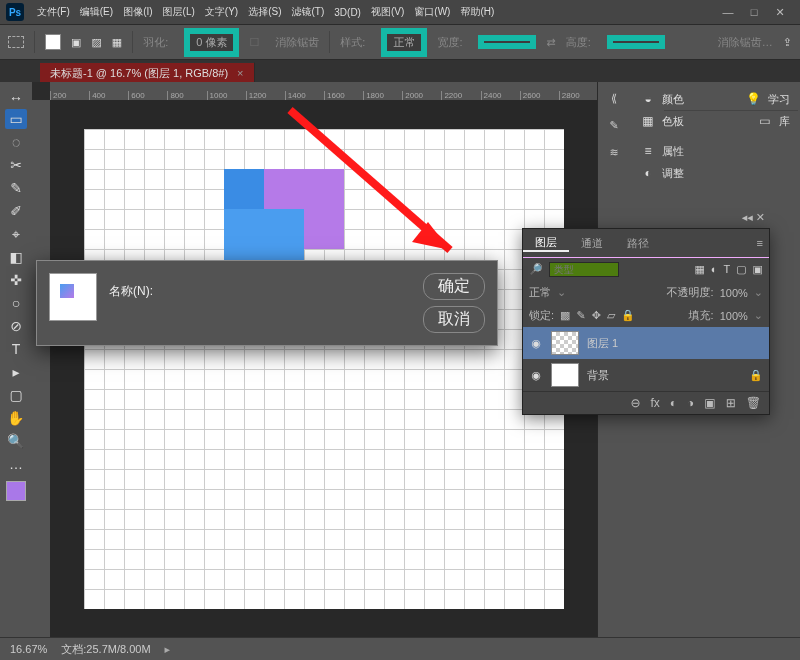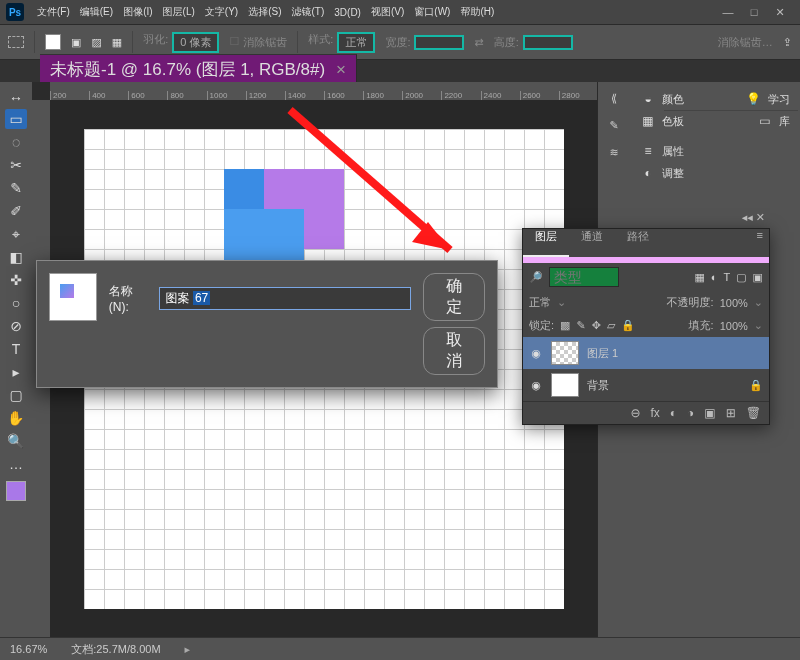--- a/index.html
+++ b/index.html
@@ -5,26 +5,26 @@
   html,body{margin:0;padding:0;width:800px;height:660px;background:#323232;font-family:"Microsoft YaHei",sans-serif;font-size:11px;color:#ccc;overflow:hidden}
   
   .titlebar{height:24px;background:#454545;display:flex;align-items:center;padding:0 6px}
   .ps-logo{width:18px;height:18px;background:#001e36;border-radius:3px;color:#31a8ff;font-size:10px;font-weight:bold;display:flex;align-items:center;justify-content:center;margin-right:8px}
   .menu-item{padding:0 5px;cursor:default;font-size:10px;color:#ddd}
   .win-ctrl{margin-left:auto;display:flex;gap:14px;padding-right:8px}
   .win-btn{width:12px;text-align:center;color:#bbb}
   
   .optbar{height:34px;background:#535353;display:flex;align-items:center;padding:0 8px;gap:10px;border-top:1px solid #2a2a2a;border-bottom:1px solid #2a2a2a}
   .opt-swatch{width:14px;height:14px;background:#fff;border:1px solid #888}
-  .opt-group{display:flex;gap:4px;color:#888;font-size:11px}
-  .opt-val{background:#3c3c3c;padding:1px 6px;border:2px solid #14b8a6;color:#aaa}
+  .opt-group{display:flex;align-items:center;gap:16px;color:#888;font-size:11px}
+  .opt-val{background:#3c3c3c;padding:1px 6px;border:6px solid #14b8a6;color:#aaa}
   .sep{width:1px;height:22px;background:#444}
   
   .tabrow{height:24px;background:#323232;display:flex;align-items:flex-end;padding-left:40px}
-  .doctab{background:#701a75;padding:3px 10px;font-size:17px;color:#ddd;border-top:1px solid #333;border-right:1px solid #2a2a2a}
+  .doctab{background:#7f1d1d;padding:3px 10px;font-size:11px;color:#ddd;border-top:1px solid #333;border-right:1px solid #2a2a2a}
   .doctab .x{margin-left:6px;color:#999}
   
   .main{position:absolute;left:0;top:82px;right:0;bottom:22px}
   .toolbar{position:absolute;left:0;top:0;width:32px;bottom:0;background:#535353;display:flex;flex-direction:column;align-items:center;padding-top:4px;gap:3px}
   .tool{width:22px;height:20px;display:flex;align-items:center;justify-content:center;color:#ddd;font-size:14px;border-radius:2px}
   .tool.sel{background:#2b6bb8}
   .toolbar .fgswatch{width:18px;height:18px;background:#a978e8;border:1px solid #aaa;margin-top:4px}
   
   .canvascol{position:absolute;left:32px;top:0;right:202px;bottom:0;background:#2b2b2b}
   .ruler-h{position:absolute;left:18px;right:0;top:0;height:18px;background:#535353;display:flex;font-size:8px;color:#aaa;overflow:hidden;align-items:flex-end;padding-bottom:1px}
@@ -40,26 +40,26 @@
   .sq.blue2{left:140px;top:80px;width:80px;height:80px;background:#4a9def}
   
   .rightcol{position:absolute;right:0;top:0;width:202px;bottom:0;background:#535353;border-left:1px solid #2a2a2a}
   .rc-strip{position:absolute;left:0;top:0;width:32px;height:180px;display:flex;flex-direction:column;align-items:center;gap:14px;padding-top:10px;color:#ccc}
   .rc-panel1{position:absolute;left:32px;top:0;right:0;padding:6px}
   .rc-row{display:flex;align-items:center;gap:6px;padding:3px 4px;font-size:11px;color:#ddd}
   .rc-ico{width:16px;height:16px;display:flex;align-items:center;justify-content:center;font-size:12px}
   .rc-split{position:absolute;left:34px;right:2px;top:28px;height:1px;background:#444}
   
   .layers{position:absolute;right:30px;top:228px;width:246px;background:#454545;border:1px solid #222;box-shadow:0 4px 16px rgba(0,0,0,.5);z-index:5}
-  .layers .hdr{display:flex;height:28px;border-bottom:6px solid #f0abfc}
+  .layers .hdr{display:flex;height:28px;align-items:center;border-bottom:1px solid #f0abfc}
   .layers .hdr .t{padding:0 12px;font-size:11px;color:#aaa}
   .layers .hdr .t.active{color:#fff;border-bottom:2px solid #eee}
   .layers .hdr .menu{margin-left:auto;padding:0 6px;color:#bbb}
   .layers .row{display:flex;align-items:center;padding:4px 6px;gap:6px;font-size:11px;color:#bbb}
-  .layers input[type=text]{background:#15803d;border:1px solid #2a2a2a;color:#ccc;font-size:14px;padding:1px 4px;width:60px}
+  .layers input[type=text]{background:#4d7c0f;border:1px solid #2a2a2a;color:#ccc;font-size:10px;padding:1px 4px;width:60px}
   .layers .layer{display:flex;align-items:center;padding:4px 6px;gap:8px}
   .layers .layer.active{background:#5a7aa8}
   .eye{width:14px;text-align:center;color:#ddd}
   .thumb{width:26px;height:22px;background:#fff;border:1px solid #888}
   .thumb.chk{background:repeating-conic-gradient(#ccc 0 25%,#fff 0 50%) 0 0/8px 8px}
   .layers .foot{display:flex;justify-content:flex-end;gap:10px;padding:4px 8px;border-top:1px solid #333;color:#bbb;font-size:12px}
   
   .modal{position:absolute;left:36px;top:260px;width:460px;background:#fff;border:1px solid #888;box-shadow:0 6px 20px rgba(0,0,0,.6);z-index:10}
   .modal .tbar{background:#535353;color:#eee;padding:5px 10px;display:flex;font-size:12px}
   .modal .tbar .x{margin-left:auto;font-size:14px}
@@ -67,21 +67,21 @@
   .modal .prev{width:46px;height:46px;background:#fff;border:1px solid #999;position:relative}
   .modal .prev::after{content:"";position:absolute;left:10px;top:10px;width:14px;height:14px;background:linear-gradient(135deg,#4a9def,#b57ae8)}
   .modal .fldrow{display:flex;align-items:center;gap:6px;color:#eee;font-size:12px;margin-top:10px}
   .modal .fld{background:#3a3a3a;border:1px solid #7aa6e4;color:#fff;padding:2px 6px;width:240px;font-size:12px}
   .modal .fld .seltxt{background:#1a5aa8;padding:0 2px}
   .modal .btns{display:flex;flex-direction:column;gap:6px;margin-left:auto}
   .modal .btn{border:1px solid #888;border-radius:12px;padding:2px 14px;color:#eee;font-size:16px;text-align:center;background:#535353}
   
   .arrow{position:absolute;left:280px;top:100px;width:200px;height:170px;z-index:6;pointer-events:none}
   
-  .status{position:absolute;left:0;right:0;bottom:0;height:22px;background:#535353;display:flex;align-items:center;padding:0 10px;gap:24px;font-size:11px;color:#ccc;border-top:1px solid #333}
+  .status{position:absolute;left:0;right:0;bottom:0;height:22px;background:#535353;display:flex;align-items:center;padding:0 10px;gap:14px;font-size:11px;color:#ccc;border-top:1px solid #333}
 </style>
 </head>
 <body>
 
 <div class="titlebar">
   <div class="ps-logo">Ps</div>
   <div class="menu-item">文件(F)</div>
   <div class="menu-item">编辑(E)</div>
   <div class="menu-item">图像(I)</div>
   <div class="menu-item">图层(L)</div>
@@ -287,21 +287,20 @@
   <line x1="10" y1="10" x2="170" y2="150" stroke="#ff1a1a" stroke-width="8"></line>
   <polygon points="170,150 148,122 132,142" fill="#ff1a1a"></polygon>
 </svg>
 
 <div class="modal">
   <div class="body">
     <div class="prev"></div>
     <div>
       <div class="fldrow">
         <span>名称(N):</span>
-        <div class="fld"><span>图案 </span><span class="seltxt">67</span></div>
       </div>
     </div>
     <div class="btns">
       <div class="btn">确定</div>
       <div class="btn">取消</div>
     </div>
   </div>
 </div>
 
 <div class="status">

